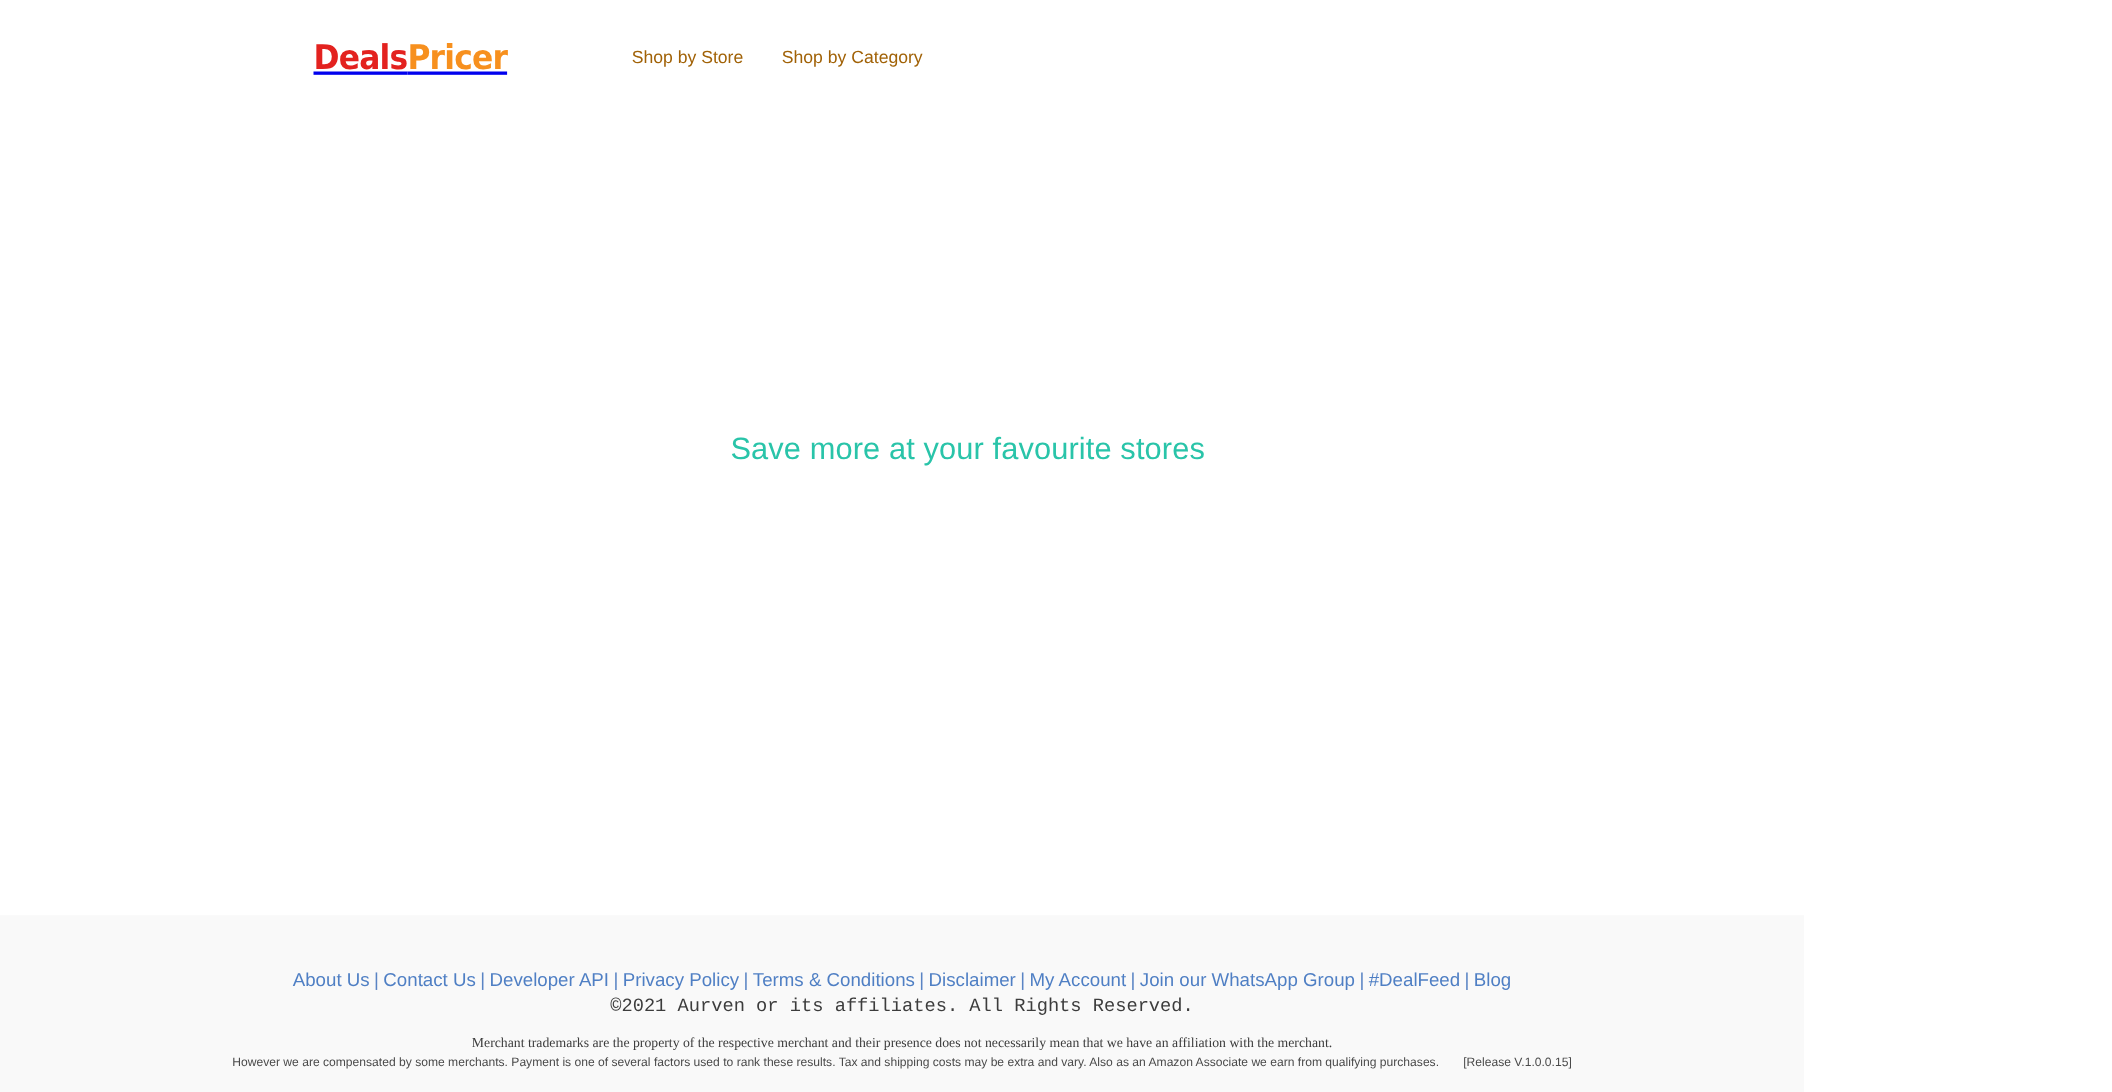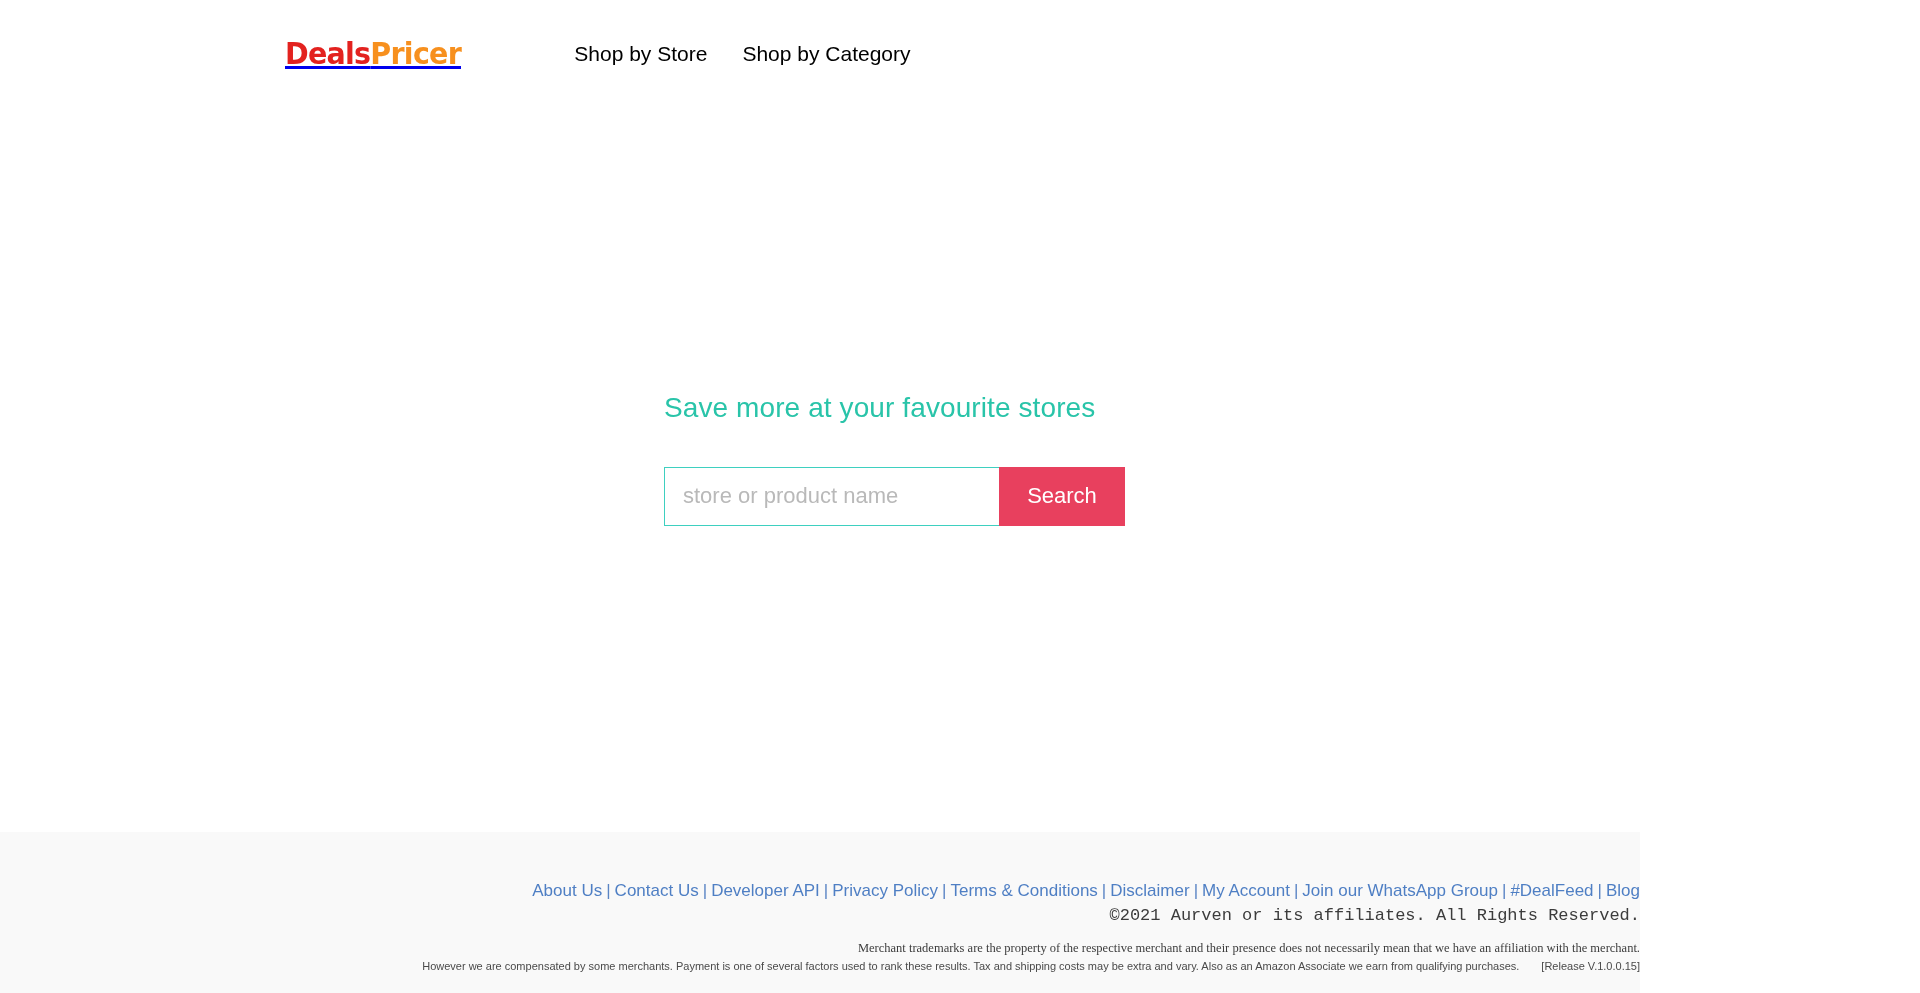--- a/index.html
+++ b/index.html
@@ -47,22 +47,22 @@
   .logo .deals { color: #e3221f; }
   .logo .pricer { color: #f7901e; }
 
   .nav {
     display: flex;
     align-items: center;
     margin-left: 98px;
     gap: 35px;
   }
   .nav-link {
-    color: #000000;
-    font-size: 21px;
+    color: #a16207;
+    font-size: 16px;
     text-decoration: none;
     white-space: nowrap;
     line-height: 1;
   }
 
   
   .main {
     flex: 1 1 auto;
     position: relative;
   }
@@ -119,21 +119,21 @@
     cursor: pointer;
     line-height: 1;
     border-radius: 0;
     padding: 0;
   }
 
   
   .footer {
     flex: 0 0 161px;
     background: #f9f9f9;
-    text-align: right;
+    text-align: center;
     padding-top: 46px;
     font-size: 0;
   }
 
   .footer-links {
     font-size: 17px;
     line-height: 25px;
     color: #5a84c4;
   }
   .footer-links a {
@@ -193,24 +193,20 @@
     <nav class="nav">
       <a class="nav-link" href="#">Shop by Store</a>
       <a class="nav-link" href="#">Shop by Category</a>
     </nav>
   </div>
 
   <div class="main">
     <div class="hero">
       <h1 class="hero-title">Save more at your favourite stores</h1>
 
-      <form class="search-wrap">
-        <input class="search-input" type="text" placeholder="store or product name" style="">
-        <button class="search-button" type="submit">Search</button>
-      </form>
     </div>
   </div>
 
   <div class="footer">
 
     <div class="footer-links">
       <a href="#">About Us</a><span class="sep">|</span><a href="#">Contact Us</a><span class="sep">|</span><a href="#">Developer API</a><span class="sep">|</span><a href="#">Privacy Policy</a><span class="sep">|</span><a href="#">Terms &amp; Conditions</a><span class="sep">|</span><a href="#">Disclaimer</a><span class="sep">|</span><a href="#">My Account</a><span class="sep">|</span><a href="#">Join our WhatsApp Group</a><span class="sep">|</span><a href="#">#DealFeed</a><span class="sep">|</span><a href="#">Blog</a>
     </div>
 
 

